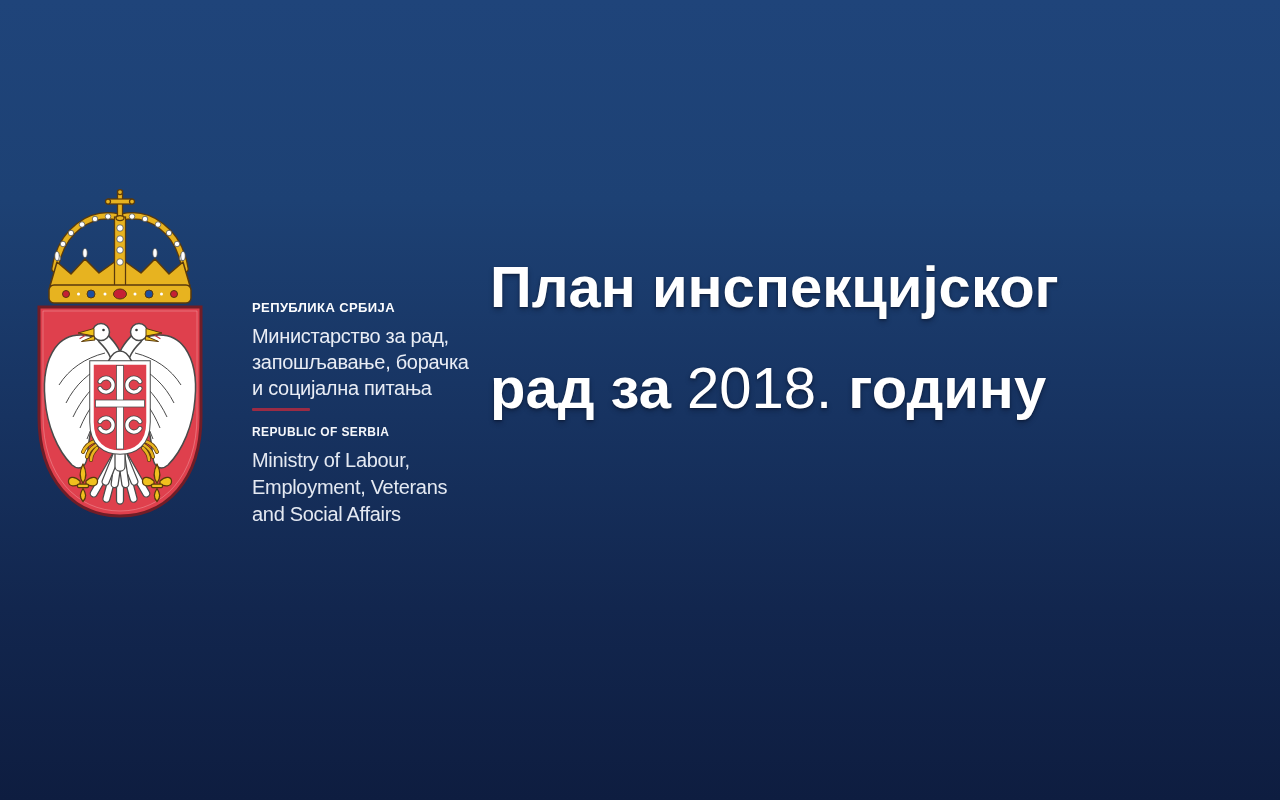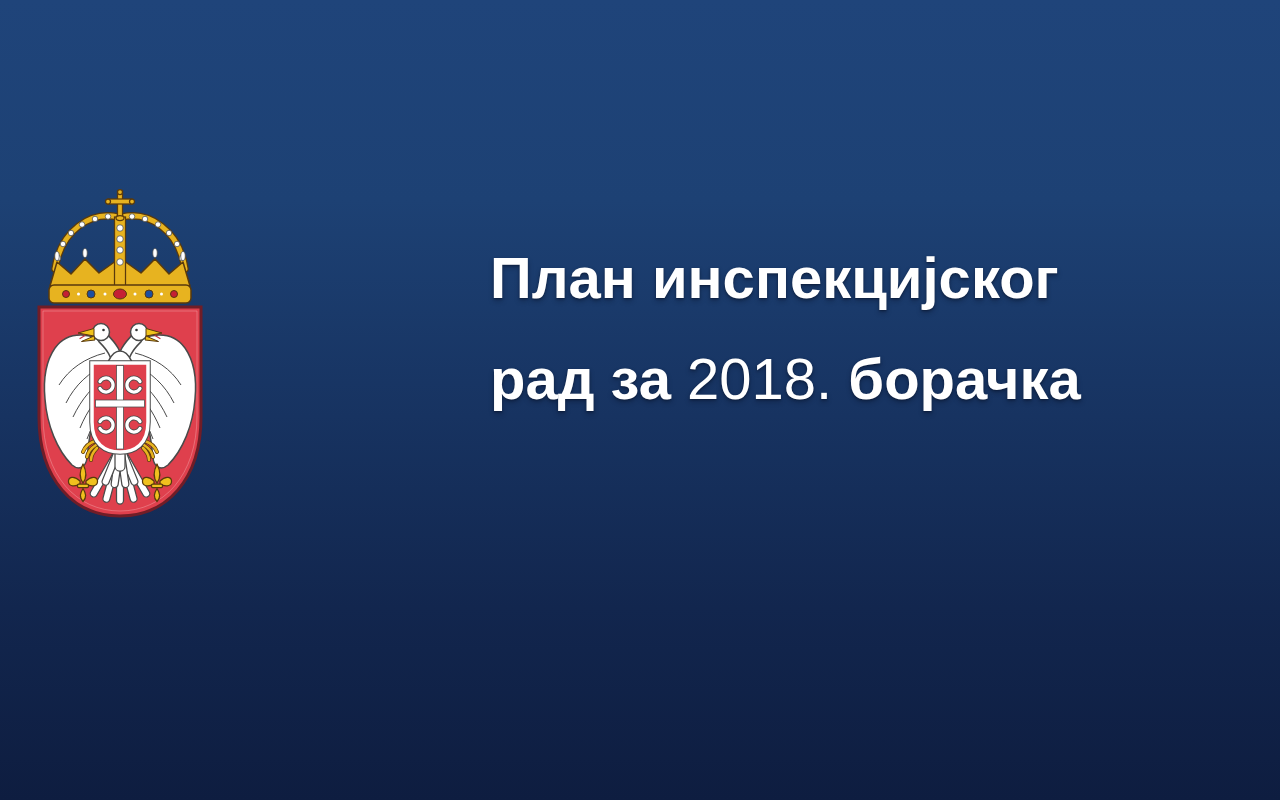--- a/index.html
+++ b/index.html
@@ -30,21 +30,21 @@
   }
   .en-heading{
     margin-top:14px;font-size:12px;font-weight:700;letter-spacing:.4px;color:#f5f7fb;
   }
   .en-ministry{
     margin-top:8px;font-size:20px;line-height:27px;font-weight:400;
     letter-spacing:-.3px;color:#e4e9f2;white-space:pre-line;
   }
   
   .title{
-    position:absolute;left:490px;top:227px;width:775px;
+    position:absolute;left:490px;top:236px;width:775px;
     font-size:58px;font-weight:700;line-height:101px;color:#ffffff;
     text-shadow:0 1px 2px rgba(8,16,38,.55),0 3px 5px rgba(8,16,38,.35);
   }
   .title .line{display:block;white-space:nowrap;}
   .title .year{font-weight:400;}
 </style>
 </head>
 <body>
 
 <div class="slide">
@@ -181,19 +181,30 @@
         <circle cx="62" cy="212" r="7" fill="#c52034" stroke="#5a3a0c" stroke-width="2"></circle>
         <circle cx="278" cy="212" r="7" fill="#c52034" stroke="#5a3a0c" stroke-width="2"></circle>
         <circle cx="87" cy="212" r="3" fill="#ffffff"></circle>
           <circle cx="140" cy="212" r="3" fill="#ffffff"></circle>
         <circle cx="200" cy="212" r="3" fill="#ffffff"></circle>
           <circle cx="253" cy="212" r="3" fill="#ffffff"></circle>
       </g>
     </svg>
   </div>
 
+  <div class="logo-text">
+    <div class="sr-heading">РЕПУБЛИКА СРБИЈА</div>
+    <div class="sr-ministry">Министарство за рад,
+запошљавање, борачка
+и социјална питања</div>
+    <div class="divider" style="background: rgb(155, 43, 68);"></div>
+    <div class="en-heading">REPUBLIC OF SERBIA</div>
+    <div class="en-ministry">Ministry of Labour,
+Employment, Veterans
+and Social Affairs</div>
+  </div>
 
   <h1 class="title" style="margin: 0px; color: rgb(255, 255, 255);">
     <span class="line">План инспекцијског</span>
-    <span class="line"><span>рад за </span><span class="year">2018.</span><span> борачка</span></span>
+    <span class="line"><span>рад за </span><span class="year">2018.</span><span> годину</span></span>
   </h1>
 
 </div>
 
 </body></html>

